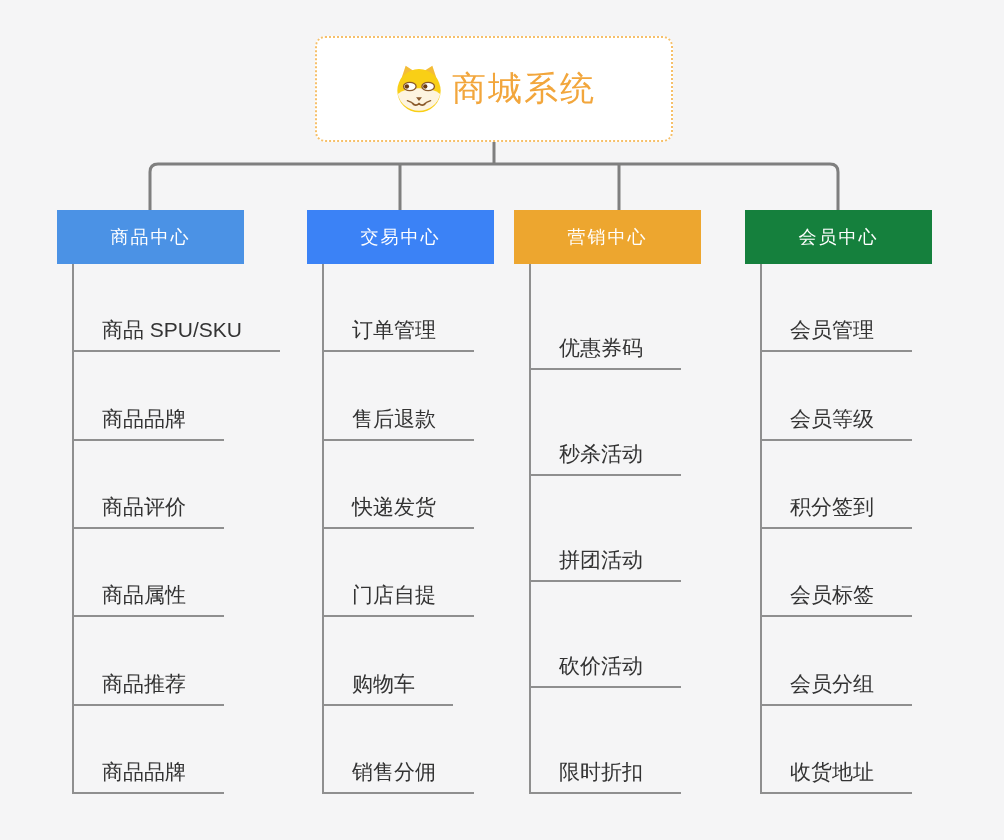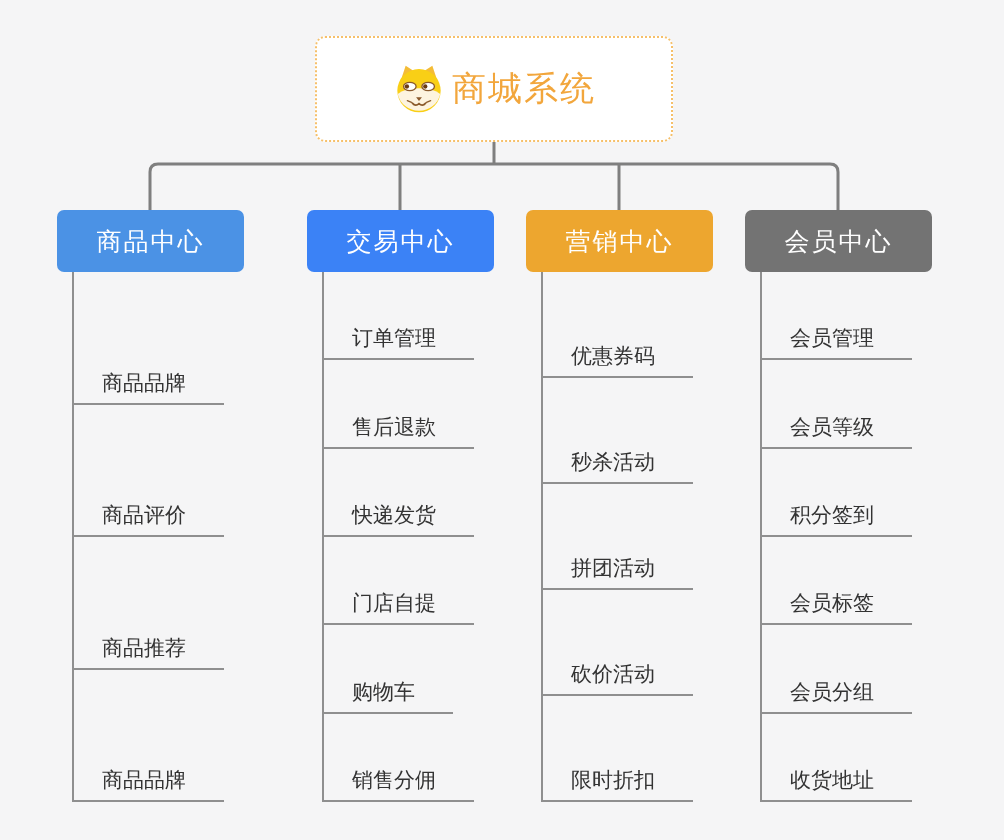--- a/index.html
+++ b/index.html
@@ -50,27 +50,27 @@
     flex: 0 0 auto;
   }
   
   .branch {
     position: absolute;
     top: 210px;
     width: 187px;
   }
   .branch-box {
     width: 187px;
-    height: 62px;
-    border-radius: 7px;
+    height: 54px;
+    border-radius: 0;
     display: flex;
     align-items: center;
     justify-content: center;
     color: #ffffff;
-    font-size: 25px;
+    font-size: 18px;
     letter-spacing: 2px;
     box-sizing: border-box;
     cursor: default;
   }
   .branch-children {
     margin-left: 15px;
     height: 530px;
     border-left: 2px solid #8f8f8f;
     display: flex;
     flex-direction: column;
@@ -116,24 +116,30 @@
       <path d="M24,47 q4,4.5 8,0.5 q4,4 8,-0.5" stroke="#8a5a2b" stroke-width="2" fill="none" stroke-linecap="round"></path>
       <path d="M18,44 l5,2 M46,44 l-5,2" stroke="#8a5a2b" stroke-width="1.6" stroke-linecap="round"></path>
     </svg>
     <span class="root-title">商城系统</span>
   </div>
 
   <div class="branch" style="left:57px">
     <div class="branch-box" style="background: rgb(75, 146, 229);">商品中心</div>
     <div class="branch-children">
       <div class="leaf">
+          <span class="leaf-label">商品 SPU/SKU</span>
+        </div>
+      <div class="leaf">
           <span class="leaf-label">商品品牌</span>
         </div>
       <div class="leaf">
           <span class="leaf-label">商品评价</span>
+        </div>
+      <div class="leaf">
+          <span class="leaf-label">商品属性</span>
         </div>
       <div class="leaf">
           <span class="leaf-label">商品推荐</span>
         </div>
       <div class="leaf">
           <span class="leaf-label">商品品牌</span>
         </div>
     </div>
   </div>
 
@@ -154,21 +160,21 @@
         </div>
       <div class="leaf">
           <span class="leaf-label">购物车</span>
         </div>
       <div class="leaf">
           <span class="leaf-label">销售分佣</span>
         </div>
     </div>
   </div>
 
-  <div class="branch" style="left:526px">
+  <div class="branch" style="left:514px">
     <div class="branch-box" style="background: rgb(237, 166, 47);">营销中心</div>
     <div class="branch-children">
       <div class="leaf">
           <span class="leaf-label">优惠券码</span>
         </div>
       <div class="leaf">
           <span class="leaf-label">秒杀活动</span>
         </div>
       <div class="leaf">
           <span class="leaf-label">拼团活动</span>
@@ -176,21 +182,21 @@
       <div class="leaf">
           <span class="leaf-label">砍价活动</span>
         </div>
       <div class="leaf">
           <span class="leaf-label">限时折扣</span>
         </div>
     </div>
   </div>
 
   <div class="branch" style="left:745px">
-    <div class="branch-box" style="background: #737373;">会员中心</div>
+    <div class="branch-box" style="background: #15803d;">会员中心</div>
     <div class="branch-children">
       <div class="leaf">
           <span class="leaf-label">会员管理</span>
         </div>
       <div class="leaf">
           <span class="leaf-label">会员等级</span>
         </div>
       <div class="leaf">
           <span class="leaf-label">积分签到</span>
         </div>

